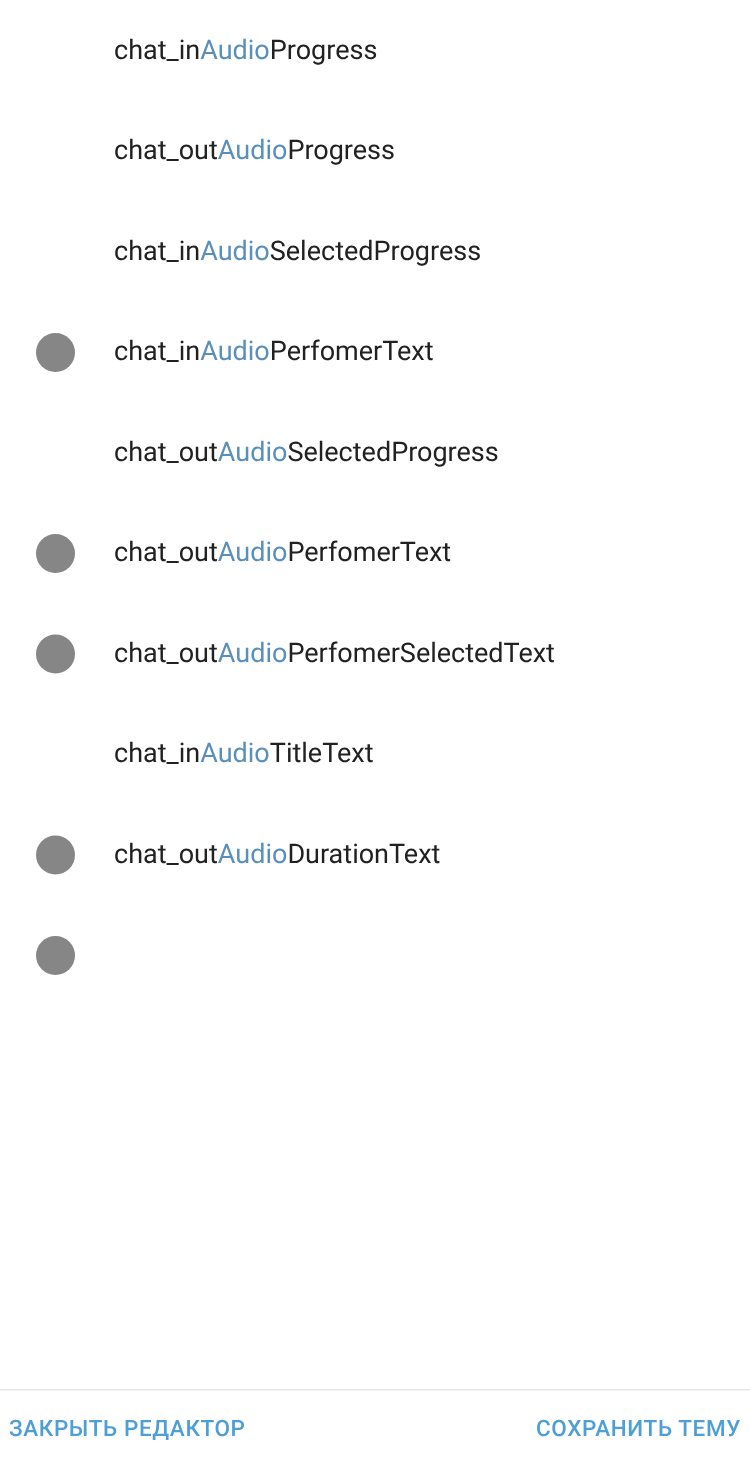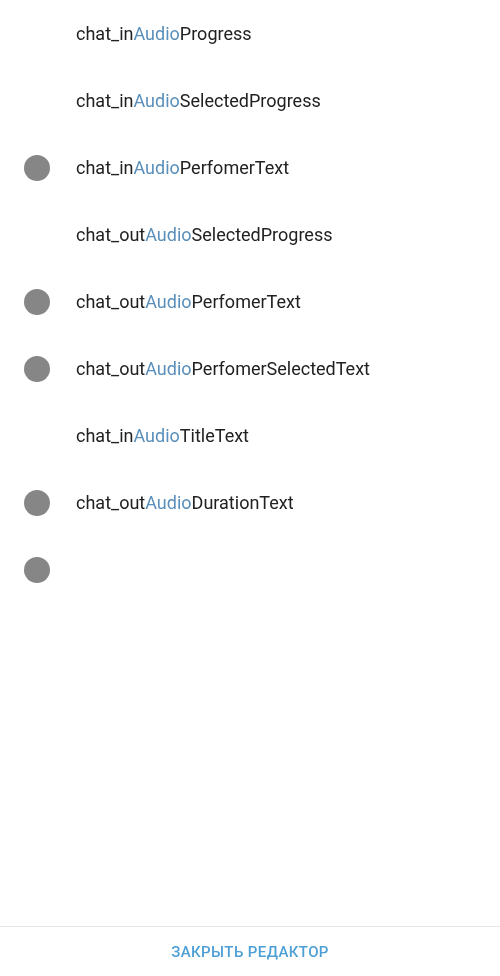--- a/index.html
+++ b/index.html
@@ -41,41 +41,45 @@
       white-space: nowrap;
     }
     .label .prefix { color: #212121; }
     .label .highlight { color: #5a8fbb; }
     .label .suffix { color: #212121; }
     .footer {
       height: 50px;
       border-top: 1px solid #e6e6e6;
       display: flex;
       align-items: center;
-      justify-content: center;
+      justify-content: space-between;
       padding: 0 6px;
     }
     .footer-btn {
       color: #4d9fd6;
       font-size: 15px;
       font-weight: 500;
       letter-spacing: 0.4px;
       cursor: pointer;
       background: none;
       border: none;
       font-family: inherit;
     }
   </style>
 </head>
 <body>
 
 <div class="list">
     <div class="list-item">
       <div class="swatch-spacer"></div>
       <div class="label"><span class="prefix">chat_in</span><span class="highlight">Audio</span><span class="suffix">Progress</span></div>
+    </div>
+    <div class="list-item">
+      <div class="swatch-spacer"></div>
+      <div class="label"><span class="prefix">chat_out</span><span class="highlight">Audio</span><span class="suffix">Progress</span></div>
     </div>
     <div class="list-item">
       <div class="swatch-spacer"></div>
       <div class="label"><span class="prefix">chat_in</span><span class="highlight">Audio</span><span class="suffix">SelectedProgress</span></div>
     </div>
     <div class="list-item">
       <div class="swatch" style="background: rgb(134, 134, 134);"></div>
       <div class="label"><span class="prefix">chat_in</span><span class="highlight">Audio</span><span class="suffix">PerfomerText</span></div>
     </div>
     <div class="list-item">
@@ -98,13 +102,14 @@
       <div class="swatch" style="background: rgb(134, 134, 134);"></div>
       <div class="label"><span class="prefix">chat_out</span><span class="highlight">Audio</span><span class="suffix">DurationText</span></div>
     </div>
     <div class="list-item">
       <div class="swatch" style="background: rgb(134, 134, 134);"></div>
     </div>
   </div>
 
 <div class="footer">
   <button class="footer-btn">ЗАКРЫТЬ РЕДАКТОР</button>
+  <button class="footer-btn">СОХРАНИТЬ ТЕМУ</button>
 </div>
 
 </body></html>

